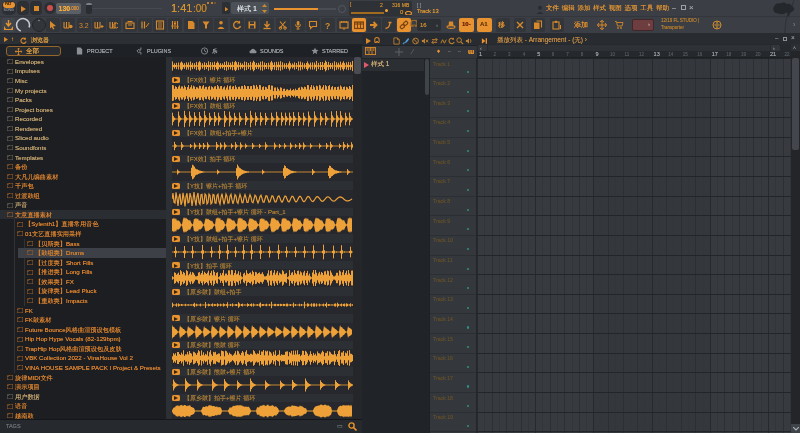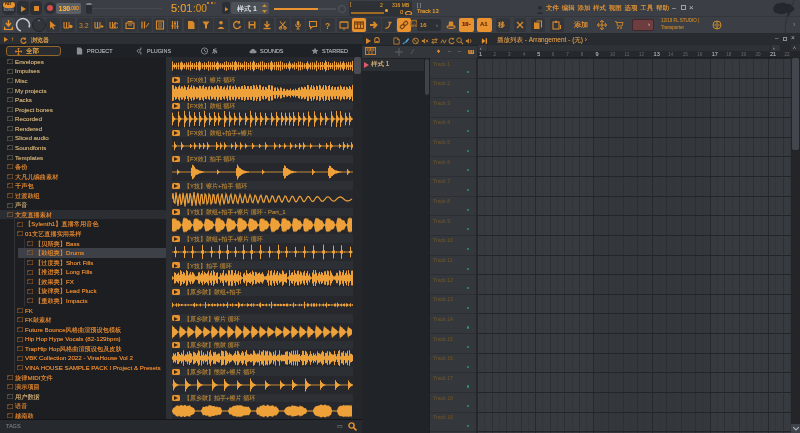--- a/index.html
+++ b/index.html
@@ -20,21 +20,21 @@
   </svg>
 <div class="ab" style="left:30px;top:1px;width:12px;height:14px;background:#2c2f34;border-radius:4px"></div>
 <div class="ab" style="left:34px;top:6px;width:4.5px;height:4.5px;background:#d8872a"></div>
 <div class="ab" style="left:44px;top:2px;width:12px;height:12px;background:#2c2f34;border-radius:50%"></div>
 <div class="ab" style="left:47px;top:5px;width:6px;height:6px;background:#cf4f4f;border-radius:50%"></div>
 <div class="ab" style="left:56px;top:3px;width:25px;height:11px;background:#5a5f66;border-radius:2px"></div>
 <div class="tx" style="left:58.5px;top:5px;font-size:7px;color:#f4a93c;font-weight:bold">130</div>
 <div class="tx" style="left:70px;top:7px;font-size:4.5px;color:#e8932f;">.000</div>
 <div class="ab" style="left:92px;top:8px;width:70px;height:1.2px;background:#474b51;border-radius:1px"></div>
 <div class="ab" style="left:86px;top:3px;width:6px;height:11px;background:#2a2d31;border-radius:2px;border-top:2px solid #7c828a"></div>
-<div class="tx" style="left:171px;top:3px;font-size:11px;color:#d69331;">5:01</div>
+<div class="tx" style="left:171px;top:3px;font-size:11px;color:#d69331;">1:41</div>
 <div class="tx" style="left:193px;top:4px;font-size:10px;color:#c08327;">:00</div>
 <div class="ab" style="left:207px;top:2px;width:2px;height:2px;background:#e8932f;border-radius:50%"></div>
 <div class="ab" style="left:210.5px;top:2px;width:2px;height:2px;background:#e8932f;border-radius:50%"></div>
 <div class="ab" style="left:214px;top:2px;width:2px;height:2px;background:#8a5a18;border-radius:50%"></div>
 <div class="ab" style="left:222px;top:2px;width:8px;height:12px;background:#2c2f34;border-radius:2px"></div>
 <svg class="ab" style="left:224.5px;top:6.5px" width="3.5" height="4.5">
     <path d="M0 0 L3.5 2.25 L0 4.5 Z" fill="#d8872a"></path>
   </svg>
 <div class="ab" style="left:231px;top:2px;width:38px;height:12px;background:#4c5158;border-radius:2px"></div>
 <div class="tx" style="left:237px;top:5px;font-size:7px;color:#dce1e6;">样式 1</div>

